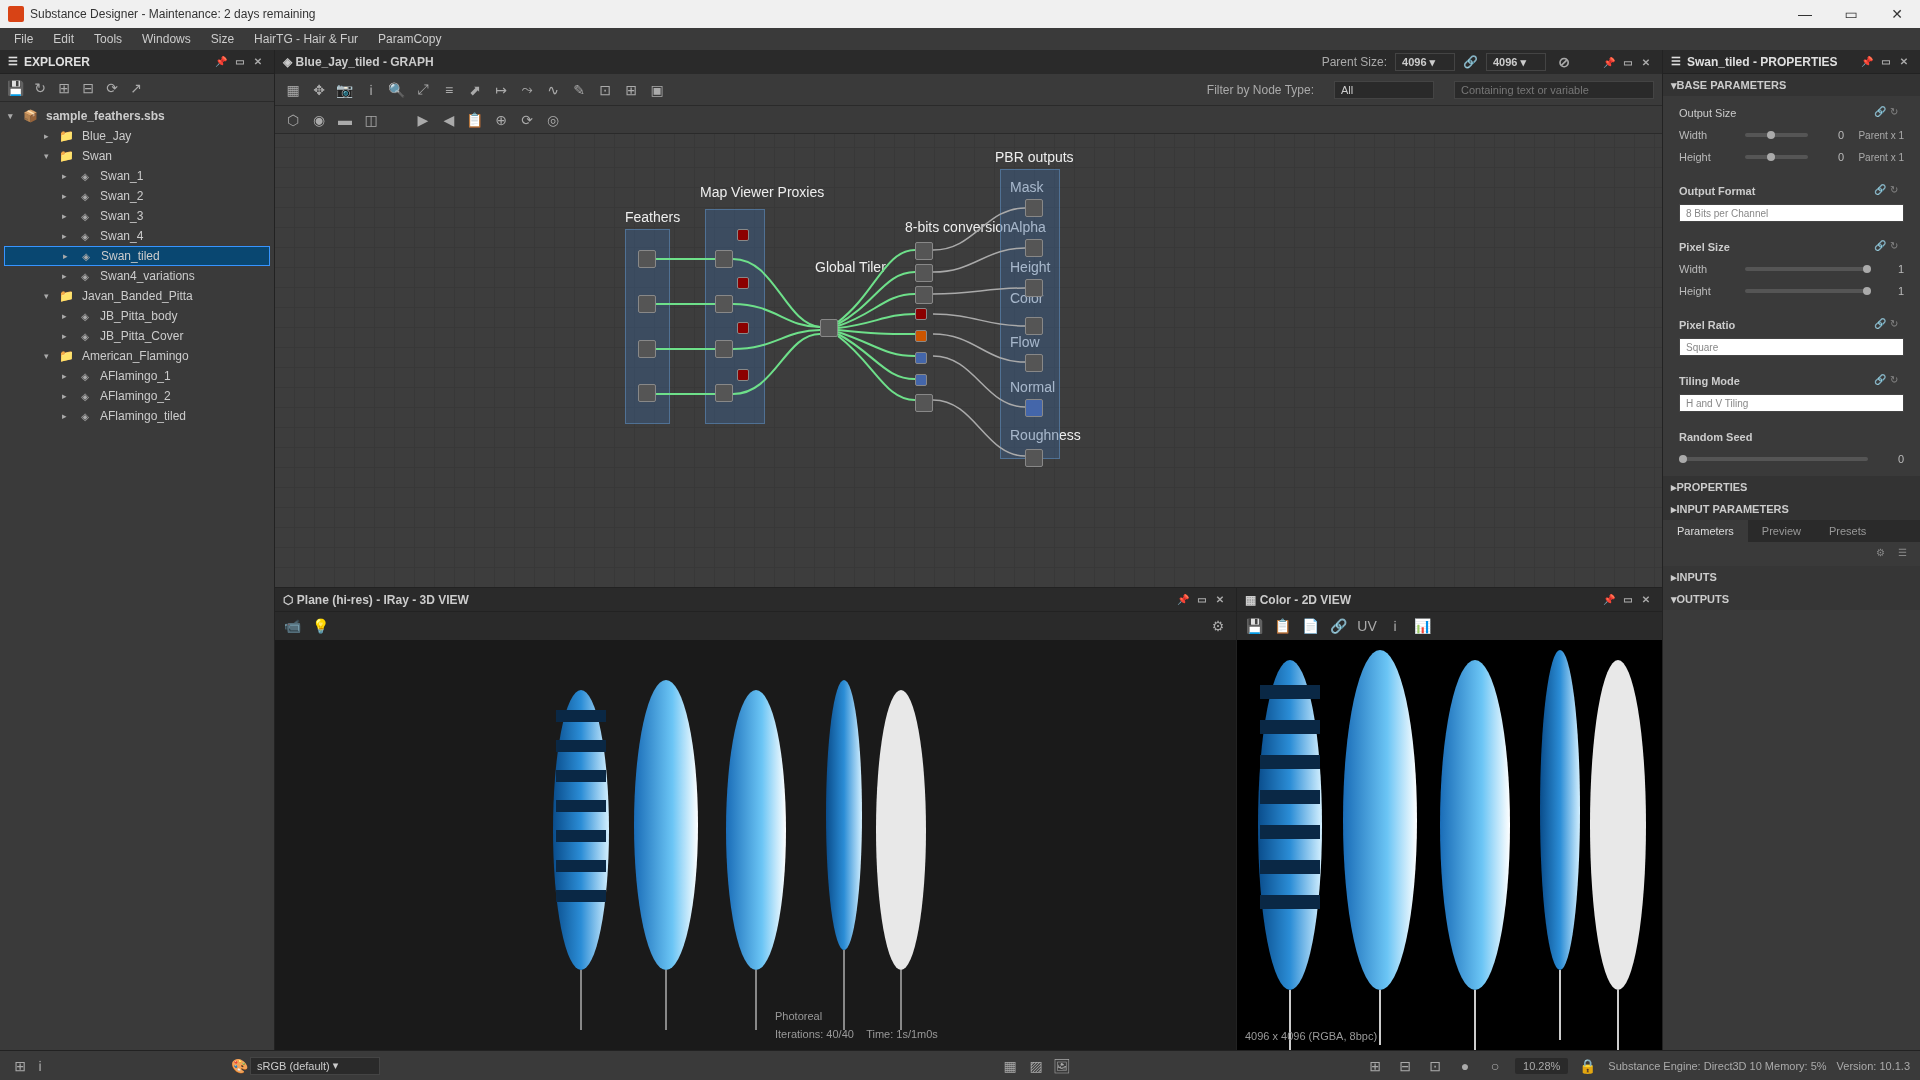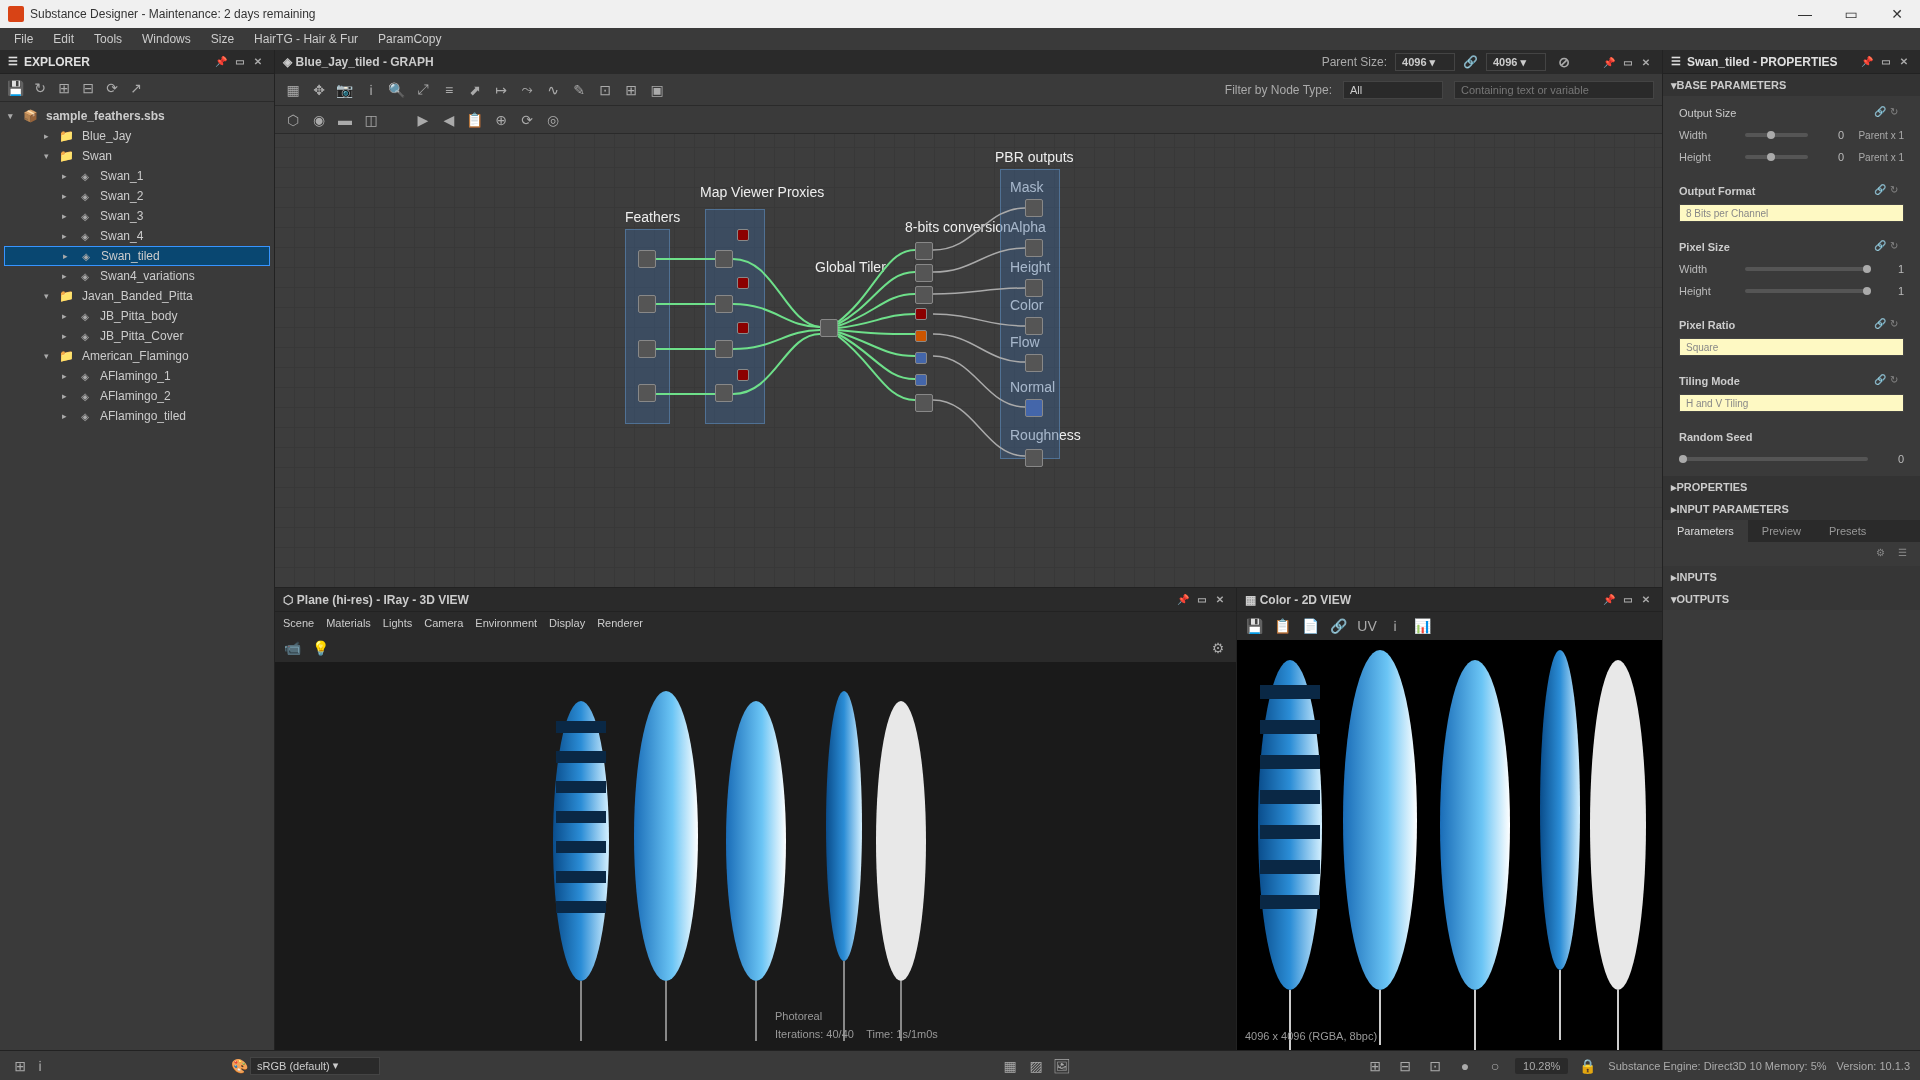--- a/index.html
+++ b/index.html
@@ -50,21 +50,21 @@
 .render-info{position:absolute;bottom:8px;left:8px;font-size:11px;color:#999}
 .right-panel{width:258px;background:#3a3a3a;display:flex;flex-direction:column;border-left:1px solid #222}
 .prop-section{padding:6px 10px;font-size:11px}
 .prop-section-header{height:22px;display:flex;align-items:center;background:#333;padding:0 8px;font-weight:600;font-size:11px;cursor:pointer}
 .prop-section-header.sub{background:#363636}
 .prop-row{display:flex;align-items:center;height:22px;padding:0 6px}
 .prop-label{width:60px;color:#bbb}
 .prop-slider{flex:1;height:4px;background:#555;position:relative;border-radius:2px;margin:0 6px}
 .prop-slider-thumb{position:absolute;width:8px;height:8px;background:#aaa;border-radius:50%;top:-2px}
 .prop-value{width:30px;text-align:right;color:#bbb}
-.prop-dropdown{flex:1;height:18px;background:#fef9c3;border:1px solid #444;padding:0 6px;color:#888;font-size:10px;display:flex;align-items:center}
+.prop-dropdown{flex:1;height:18px;background:#ffffff;border:1px solid #444;padding:0 6px;color:#888;font-size:10px;display:flex;align-items:center}
 .prop-icons{display:flex;gap:2px;margin-left:auto}
 .prop-icon{width:14px;height:14px;color:#888;font-size:10px}
 .tabs{display:flex;height:22px;background:#2a2a2a}
 .tab{padding:0 14px;display:flex;align-items:center;font-size:11px;cursor:pointer;color:#999}
 .tab.active{background:#3a3a3a;color:#ddd}
 .output-list{padding:2px 0}
 .output-item{height:22px;display:flex;align-items:center;padding:0 20px;font-size:11px;background:#363636;margin:1px 0;cursor:pointer}
 .output-item:before{content:"▸ ";color:#888;margin-right:4px}
 .statusbar{height:30px;background:#3a3a3a;display:flex;align-items:center;padding:0 10px;border-top:1px solid #222;font-size:11px}
 .statusbar-right{margin-left:auto;display:flex;align-items:center;gap:10px;color:#aaa}
@@ -274,21 +274,21 @@
         <div class="toolbar-btn">⤢</div>
         <div class="toolbar-btn">≡</div>
         <div class="toolbar-btn">⬈</div>
         <div class="toolbar-btn">↦</div>
         <div class="toolbar-btn">⤳</div>
         <div class="toolbar-btn">∿</div>
         <div class="toolbar-btn">✎</div>
         <div class="toolbar-btn">⊡</div>
         <div class="toolbar-btn">⊞</div>
         <div class="toolbar-btn">▣</div>
-        <div style="margin-left:auto;display:flex;align-items:center;gap:11px">
+        <div style="margin-left:auto;display:flex;align-items:center;gap:20px">
           <span style="color:#aaa">Filter by Node Type:</span>
           <div class="dropdown" style="width:100px">
               <span>All</span>
             </div>
           <div class="dropdown" style="width:200px">
               <span style="color:#777">Containing text or variable</span>
             </div>
         </div>
       </div>
       <div class="graph-toolbar2">
@@ -307,21 +307,21 @@
       <div class="graph-canvas">
 
         <div class="node-label" style="left:350px;top:75px">Feathers</div>
         <div class="node-label" style="left:425px;top:50px">Map Viewer Proxies</div>
         <div class="node-label" style="left:540px;top:125px">Global Tiler</div>
         <div class="node-label" style="left:630px;top:85px">8-bits conversion</div>
         <div class="node-label" style="left:720px;top:15px">PBR outputs</div>
         <div class="node-label" style="left:735px;top:45px">Mask</div>
         <div class="node-label" style="left:735px;top:85px">Alpha</div>
         <div class="node-label" style="left:735px;top:125px">Height</div>
-        <div class="node-label" style="left:735px;top:163px">Color</div>
+        <div class="node-label" style="left:735px;top:156px">Color</div>
         <div class="node-label" style="left:735px;top:200px">Flow</div>
         <div class="node-label" style="left:735px;top:245px">Normal</div>
         <div class="node-label" style="left:735px;top:293px">Roughness</div>
 
         <div class="node-box" style="left:350px;top:95px;width:45px;height:195px"></div>
         <div class="node-box" style="left:430px;top:75px;width:60px;height:215px"></div>
         <div class="node-box" style="left:725px;top:35px;width:60px;height:290px"></div>
 
         <div class="node" style="left:363px;top:116px"></div>
         <div class="node" style="left:363px;top:161px"></div>
@@ -393,29 +393,20 @@
       <div class="view3d-panel">
         <div class="view-header">
           <span class="icon">⬡</span>&nbsp;
           <span>Plane (hi-res) - IRay - 3D VIEW</span>
           <div class="panel-header-btns" style="margin-left:auto">
             <div class="panel-header-btn">📌</div>
             <div class="panel-header-btn">▭</div>
             <div class="panel-header-btn">✕</div>
           </div>
         </div>
-        <div class="view-menubar">
-          <span>Scene</span>
-          <span>Materials</span>
-          <span>Lights</span>
-          <span>Camera</span>
-          <span>Environment</span>
-          <span>Display</span>
-          <span>Renderer</span>
-        </div>
         <div class="view-toolbar">
           <div class="toolbar-btn">📹</div>
           <div class="toolbar-btn">💡</div>
           <div class="toolbar-btn" style="margin-left:auto">⚙</div>
         </div>
         <div class="view-canvas">
           <svg width="520" height="370" viewBox="0 0 520 370">
             <defs>
               <linearGradient id="fg1" x1="0" y1="0" x2="1" y2="0">
                   <stop offset="0" stop-color="#0a4d8c"></stop>

